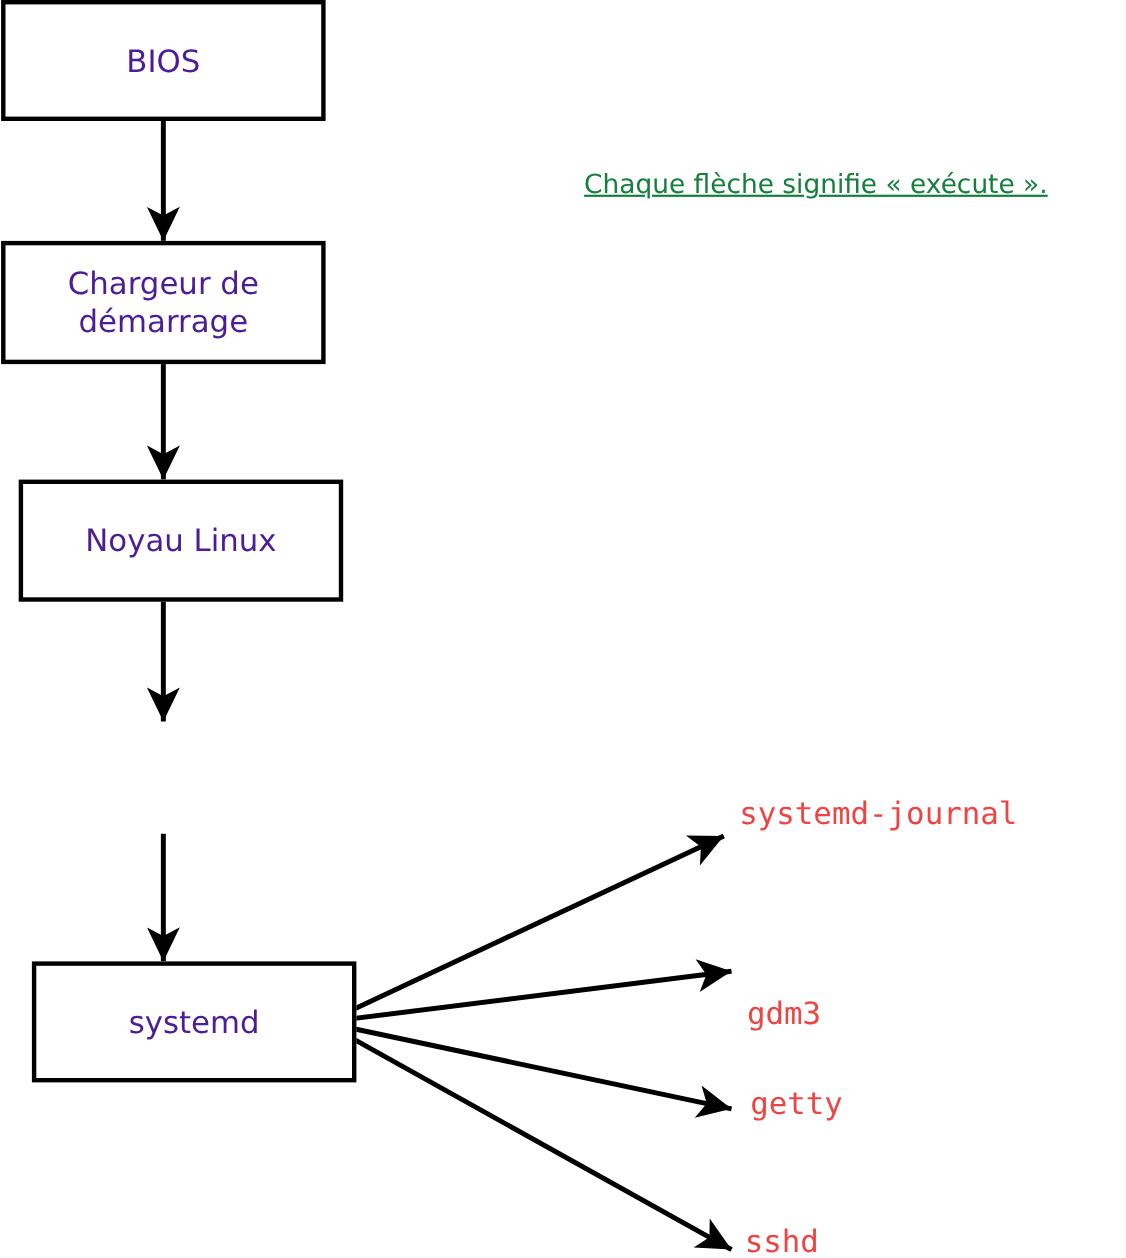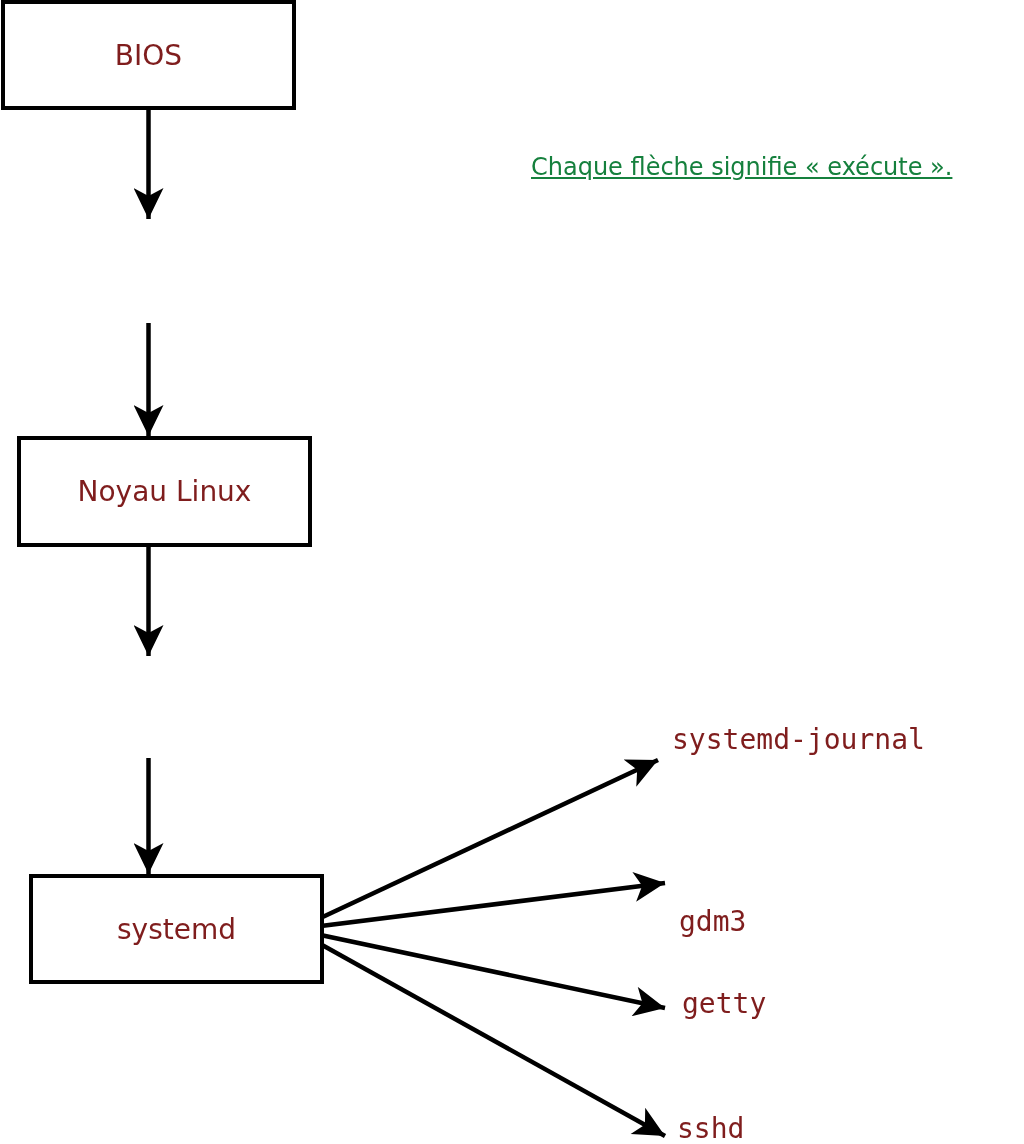--- a/index.html
+++ b/index.html
@@ -30,35 +30,35 @@
     background: #ffffff;
     display: flex;
     align-items: center;
     justify-content: center;
   }
   .node .label {
     font-size: 28px;
     line-height: 35px;
     text-align: center;
     white-space: pre-line;      
-    color: #7f1d1d;
+    color: #4c1d95;
   }
   #node-bios       { top: 0px;   height: 102px; }
   #node-bootloader { top: 219px; height: 104px; }
   #node-kernel     { top: 436px; height: 103px; margin-left: 16px; }
   #node-initramfs  { top: 656px; height: 102px; }
   #node-systemd    { top: 874px; height: 102px; margin-left: 28px; }
 
   .proc-label {
     position: absolute;
     font-family: "DejaVu Sans Mono", monospace;
     font-size: 28px;
     line-height: 33px;
     white-space: nowrap;
-    color: #7f1d1d;
+    color: #ef4444;
   }
   #proc-0 { left: 672px; top: 723px; }
   #proc-1 { left: 679px; top: 905px; }
   #proc-2 { left: 682px; top: 987px; }
   #proc-3 { left: 677px; top: 1112px; }
 
   #caption {
     position: absolute;
     left: 531px;
     top: 151px;
@@ -94,20 +94,24 @@
     <line class="flow" x1="297" y1="929" x2="658" y2="760" marker-end="url(#ah)"></line>
     <line class="flow" x1="297" y1="929" x2="665" y2="883" marker-end="url(#ah)"></line>
     <line class="flow" x1="297" y1="930" x2="665" y2="1008" marker-end="url(#ah)"></line>
     <line class="flow" x1="297" y1="931" x2="665" y2="1136" marker-end="url(#ah)"></line>
   </svg>
 
   <div class="node" id="node-bios">
     <div class="label">BIOS</div>
   </div>
 
+  <div class="node" id="node-bootloader">
+    <div class="label">Chargeur de
+démarrage</div>
+  </div>
 
   <div class="node" id="node-kernel">
     <div class="label">Noyau Linux</div>
   </div>
 
 
   <div class="node" id="node-systemd">
     <div class="label">systemd</div>
   </div>
 

